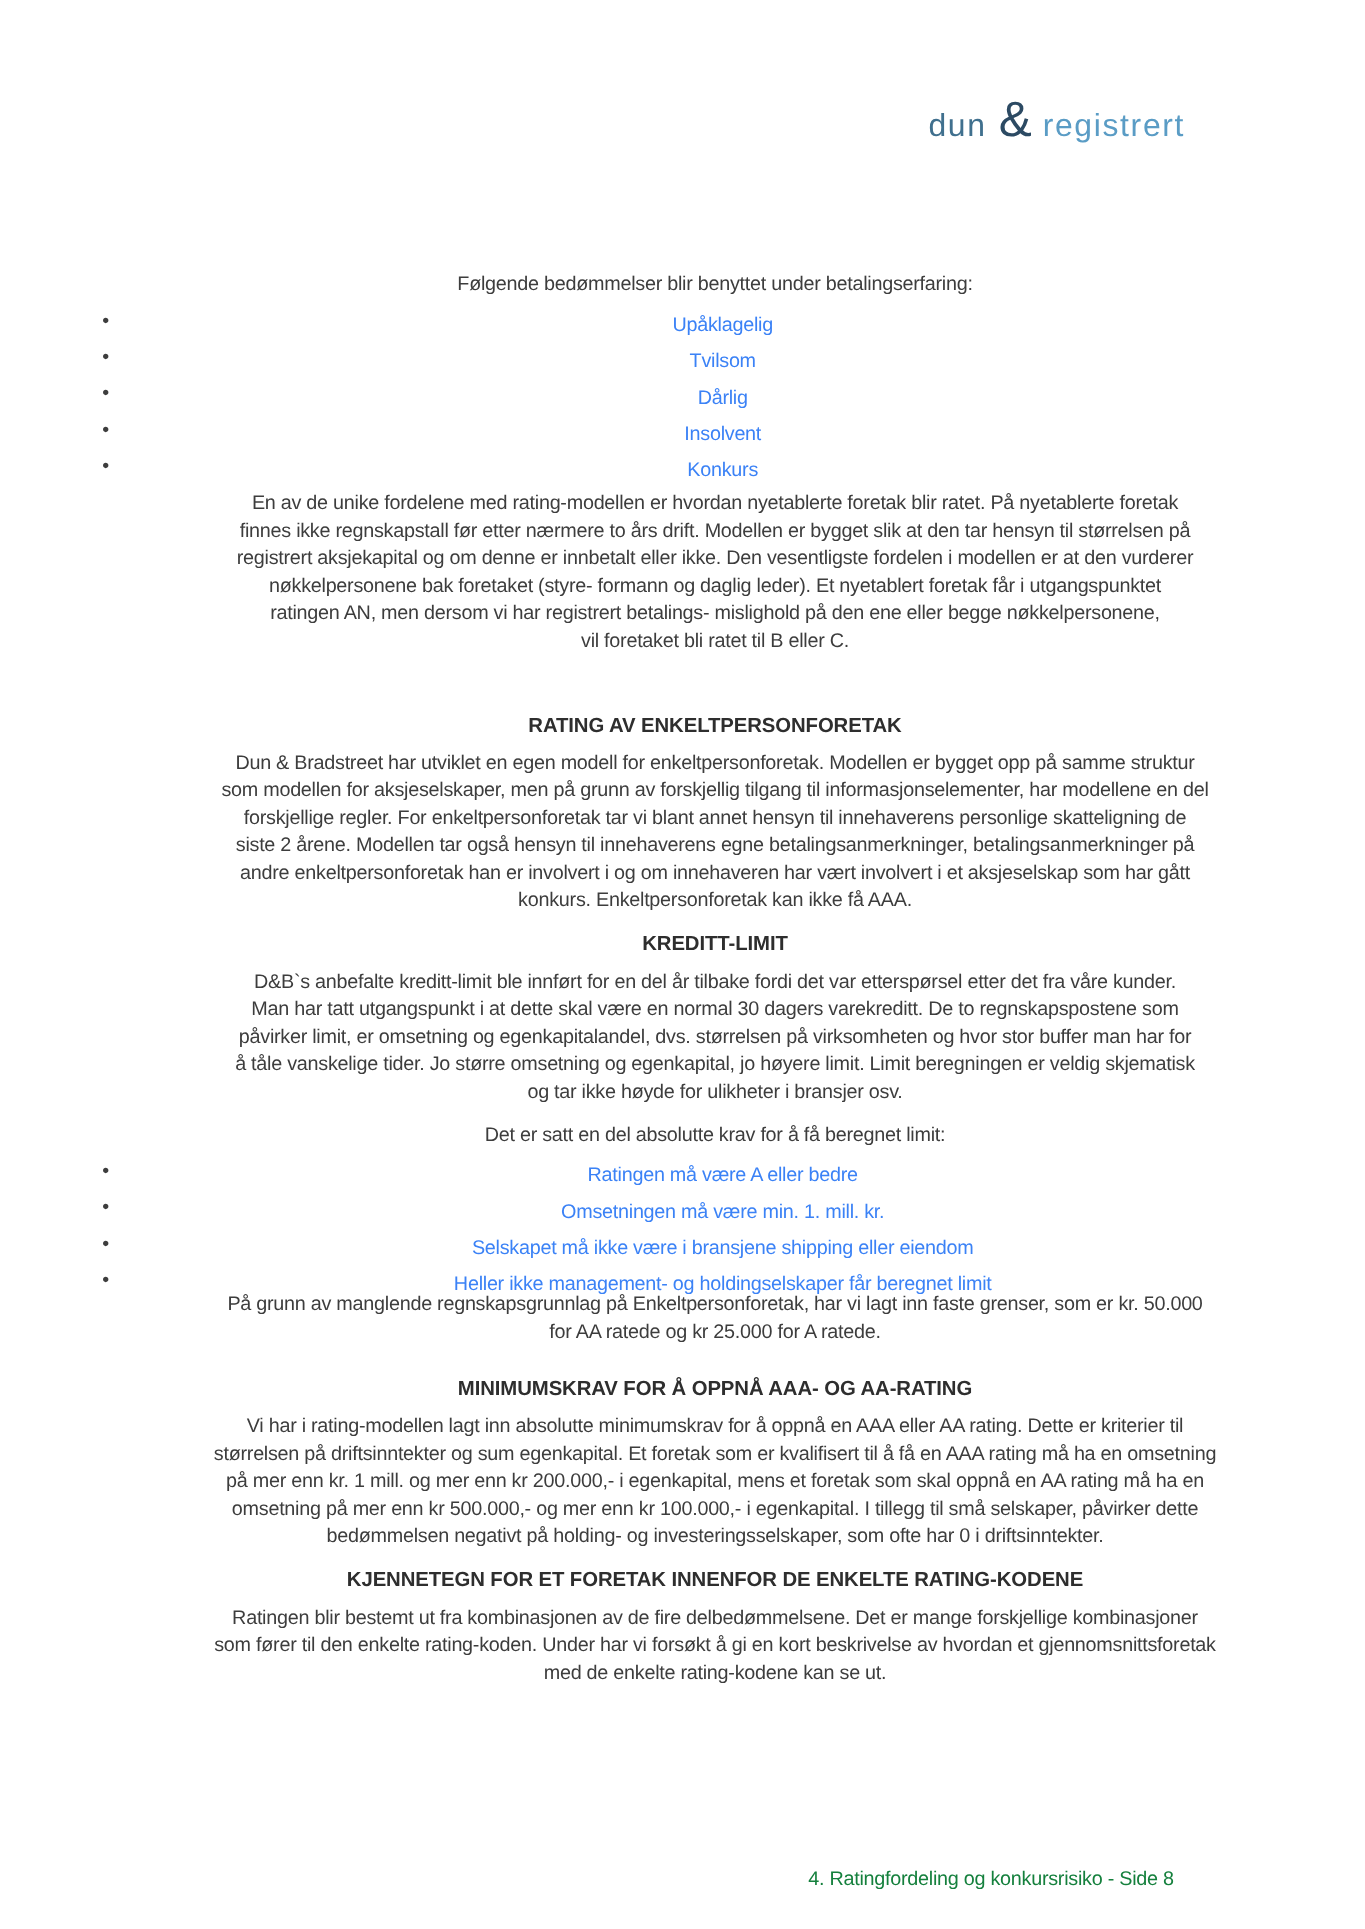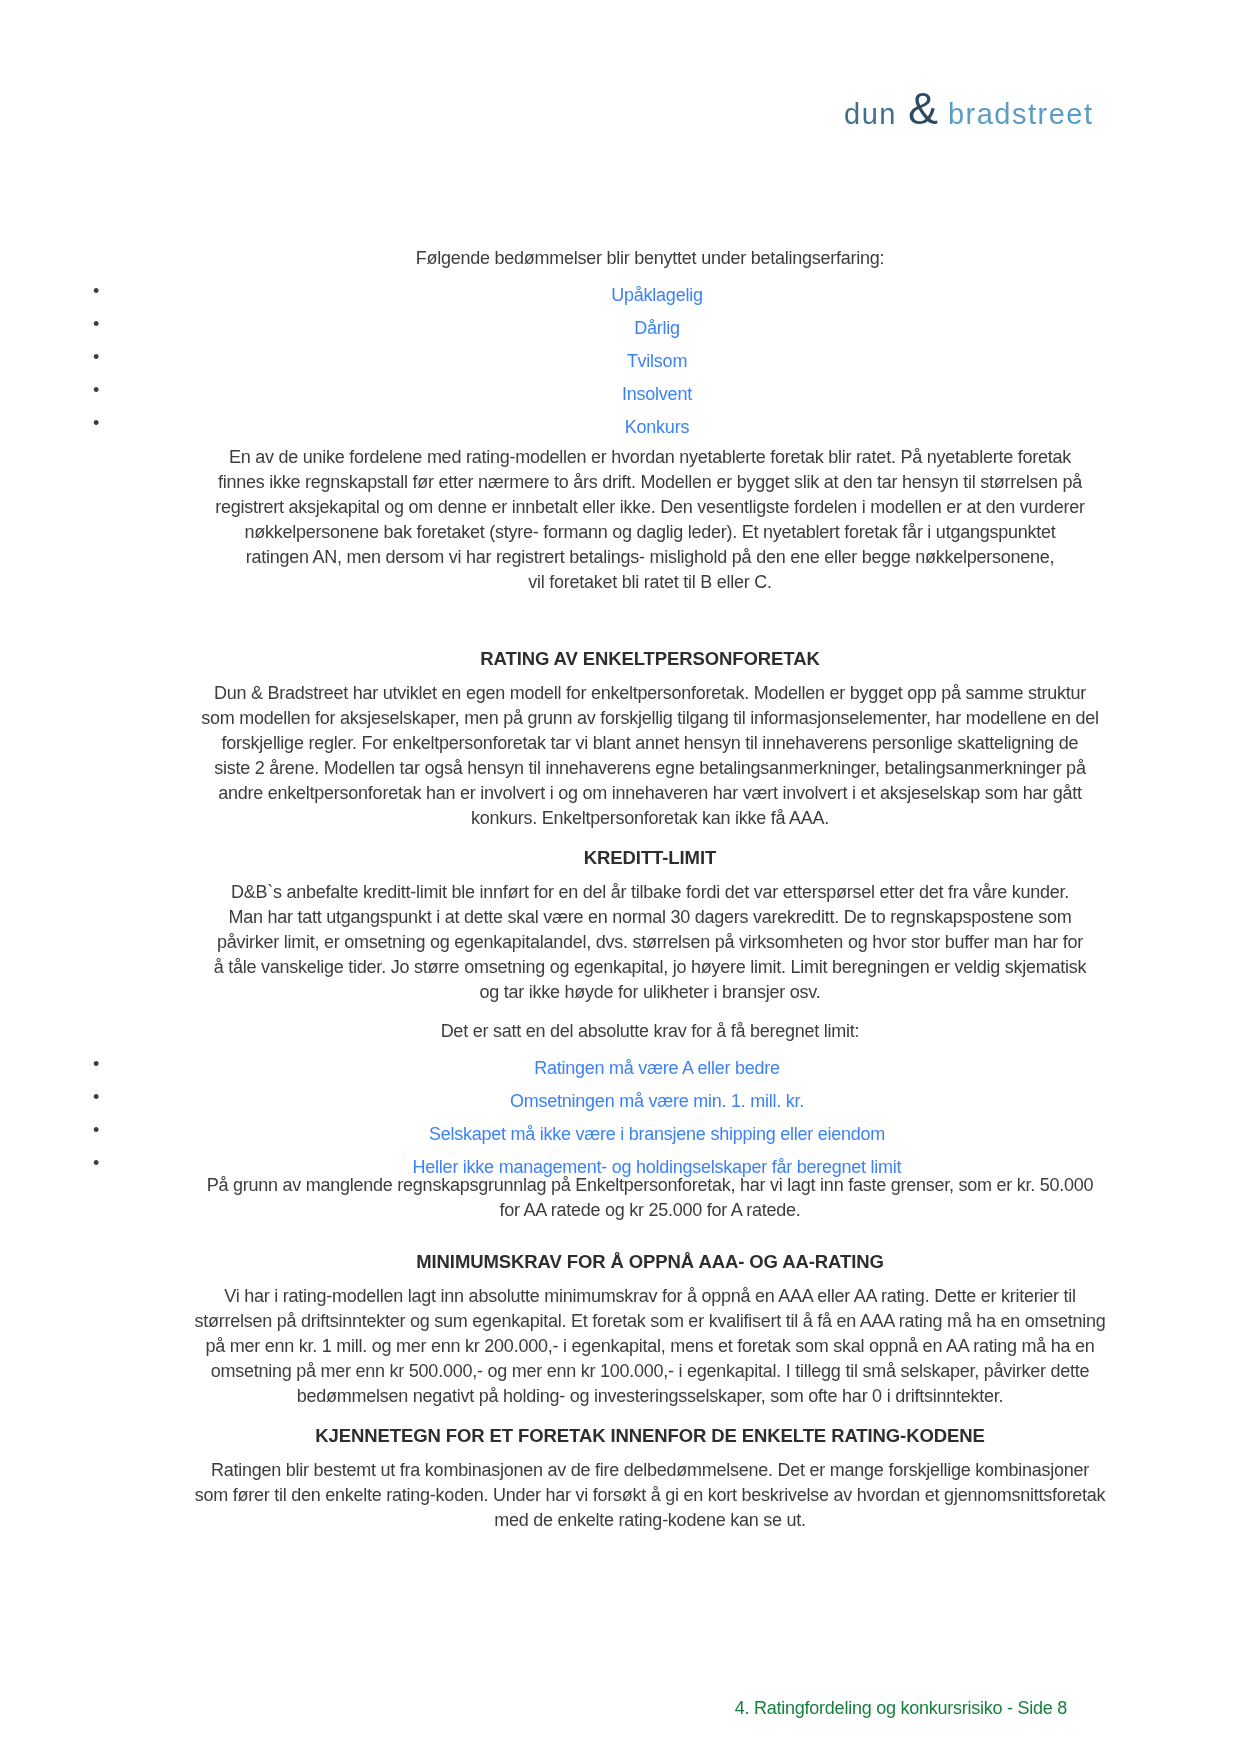--- a/index.html
+++ b/index.html
@@ -100,29 +100,29 @@
   }
 </style>
 </head>
 <body>
 
 <div class="page">
 
   <div class="logo">
     <span class="logo-dun">dun</span>
     <span class="logo-amp">&amp;</span>
-    <span class="logo-brad">bradstreet</span>
+    <span class="logo-brad">registrert</span>
   </div>
 
   <div class="block" style="top:230px">
     <p class="body-text">Følgende bedømmelser blir benyttet under betalingserfaring:</p>
     <ul class="bullets">
       <li>Upåklagelig</li>
+      <li>Tvilsom</li>
       <li>Dårlig</li>
-      <li>Tvilsom</li>
       <li>Insolvent</li>
       <li>Konkurs</li>
     </ul>
   </div>
 
   <div class="block" style="top:429px">
     <p class="body-text">En av de unike fordelene med rating-modellen er hvordan nyetablerte foretak blir ratet. På nyetablerte foretak
 finnes ikke regnskapstall før etter nærmere to års drift. Modellen er bygget slik at den tar hensyn til størrelsen på
 registrert aksjekapital og om denne er innbetalt eller ikke. Den vesentligste fordelen i modellen er at den vurderer
 nøkkelpersonene bak foretaket (styre- formann og daglig leder). Et nyetablert foretak får i utgangspunktet

